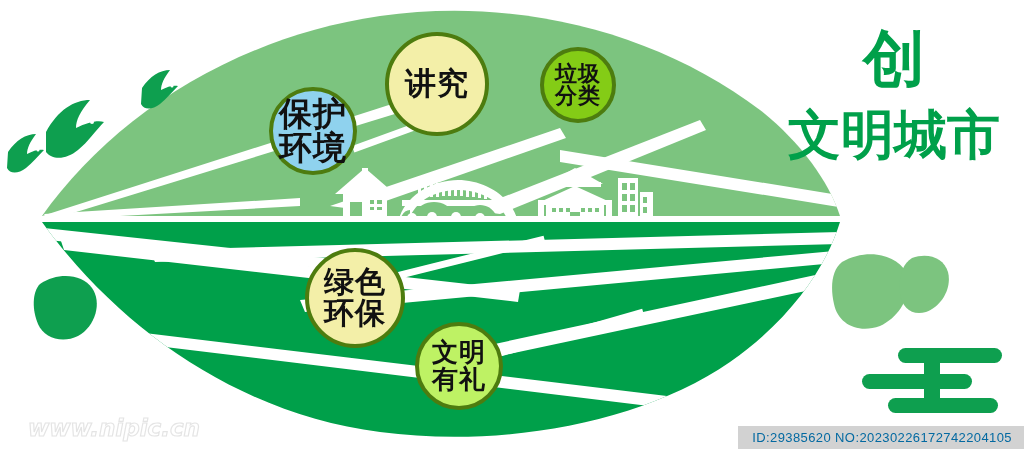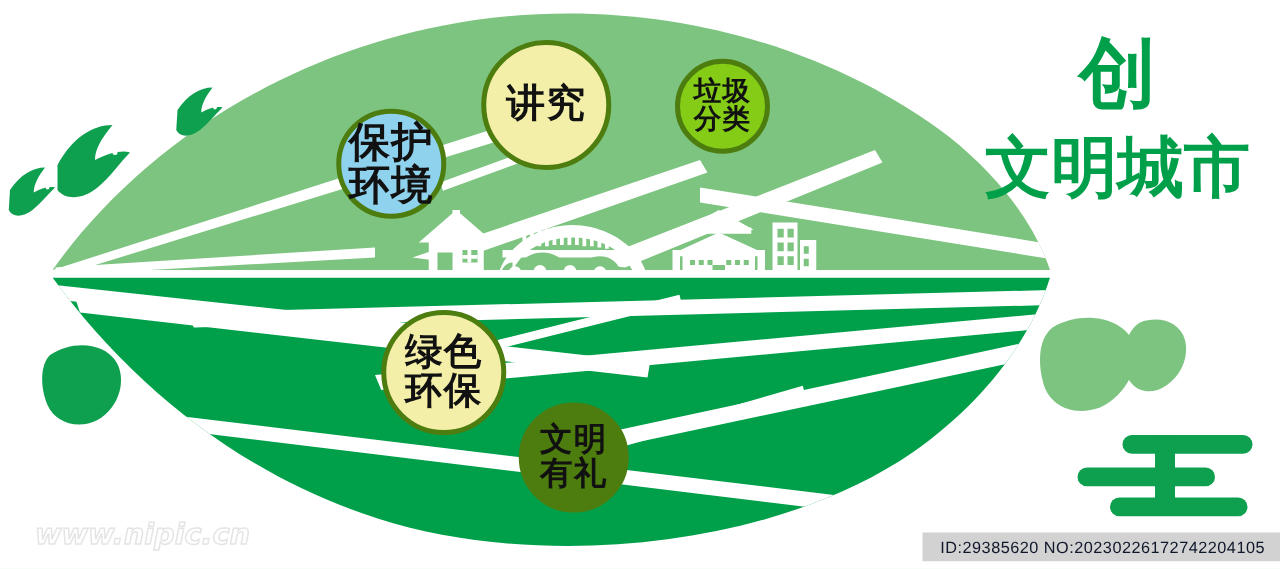--- a/index.html
+++ b/index.html
@@ -112,21 +112,21 @@
     -webkit-text-stroke: 1.2px #cfcfcf;
     font-family: "DejaVu Sans", "Liberation Sans", sans-serif;
   }
 
   
   #id-strip {
     position: absolute;
     right: 0;
     bottom: 6px;
     background: #d2d2d2;
-    color: #0f172a;
+    color: #0369a1;
     font-size: 13px;
     padding: 4px 12px 4px 14px;
     letter-spacing: 0.4px;
     font-family: "Liberation Sans", sans-serif;
     white-space: nowrap;
     text-align: center;
   }
 </style>
 </head>
 <body>
@@ -299,21 +299,21 @@
     </div>
   </div>
 
   <div class="badge" style="left:305px; top:248px; width:100px; height:100px; background:#F3EFA8;">
     <div class="badge-label" style="font-size:30px;">
       <span>绿色</span>
       <span>环保</span>
     </div>
   </div>
 
-  <div class="badge" style="left:415px; top:322px; width:88px; height:88px; background:#4d7c0f;">
+  <div class="badge" style="left:415px; top:322px; width:88px; height:88px; background:#bef264;">
     <div class="badge-label" style="font-size:26px;">
       <span>文明</span>
       <span>有礼</span>
     </div>
   </div>
 
   <div id="headline">
     <div class="line1">
       <span class="big">创</span>
     </div>

